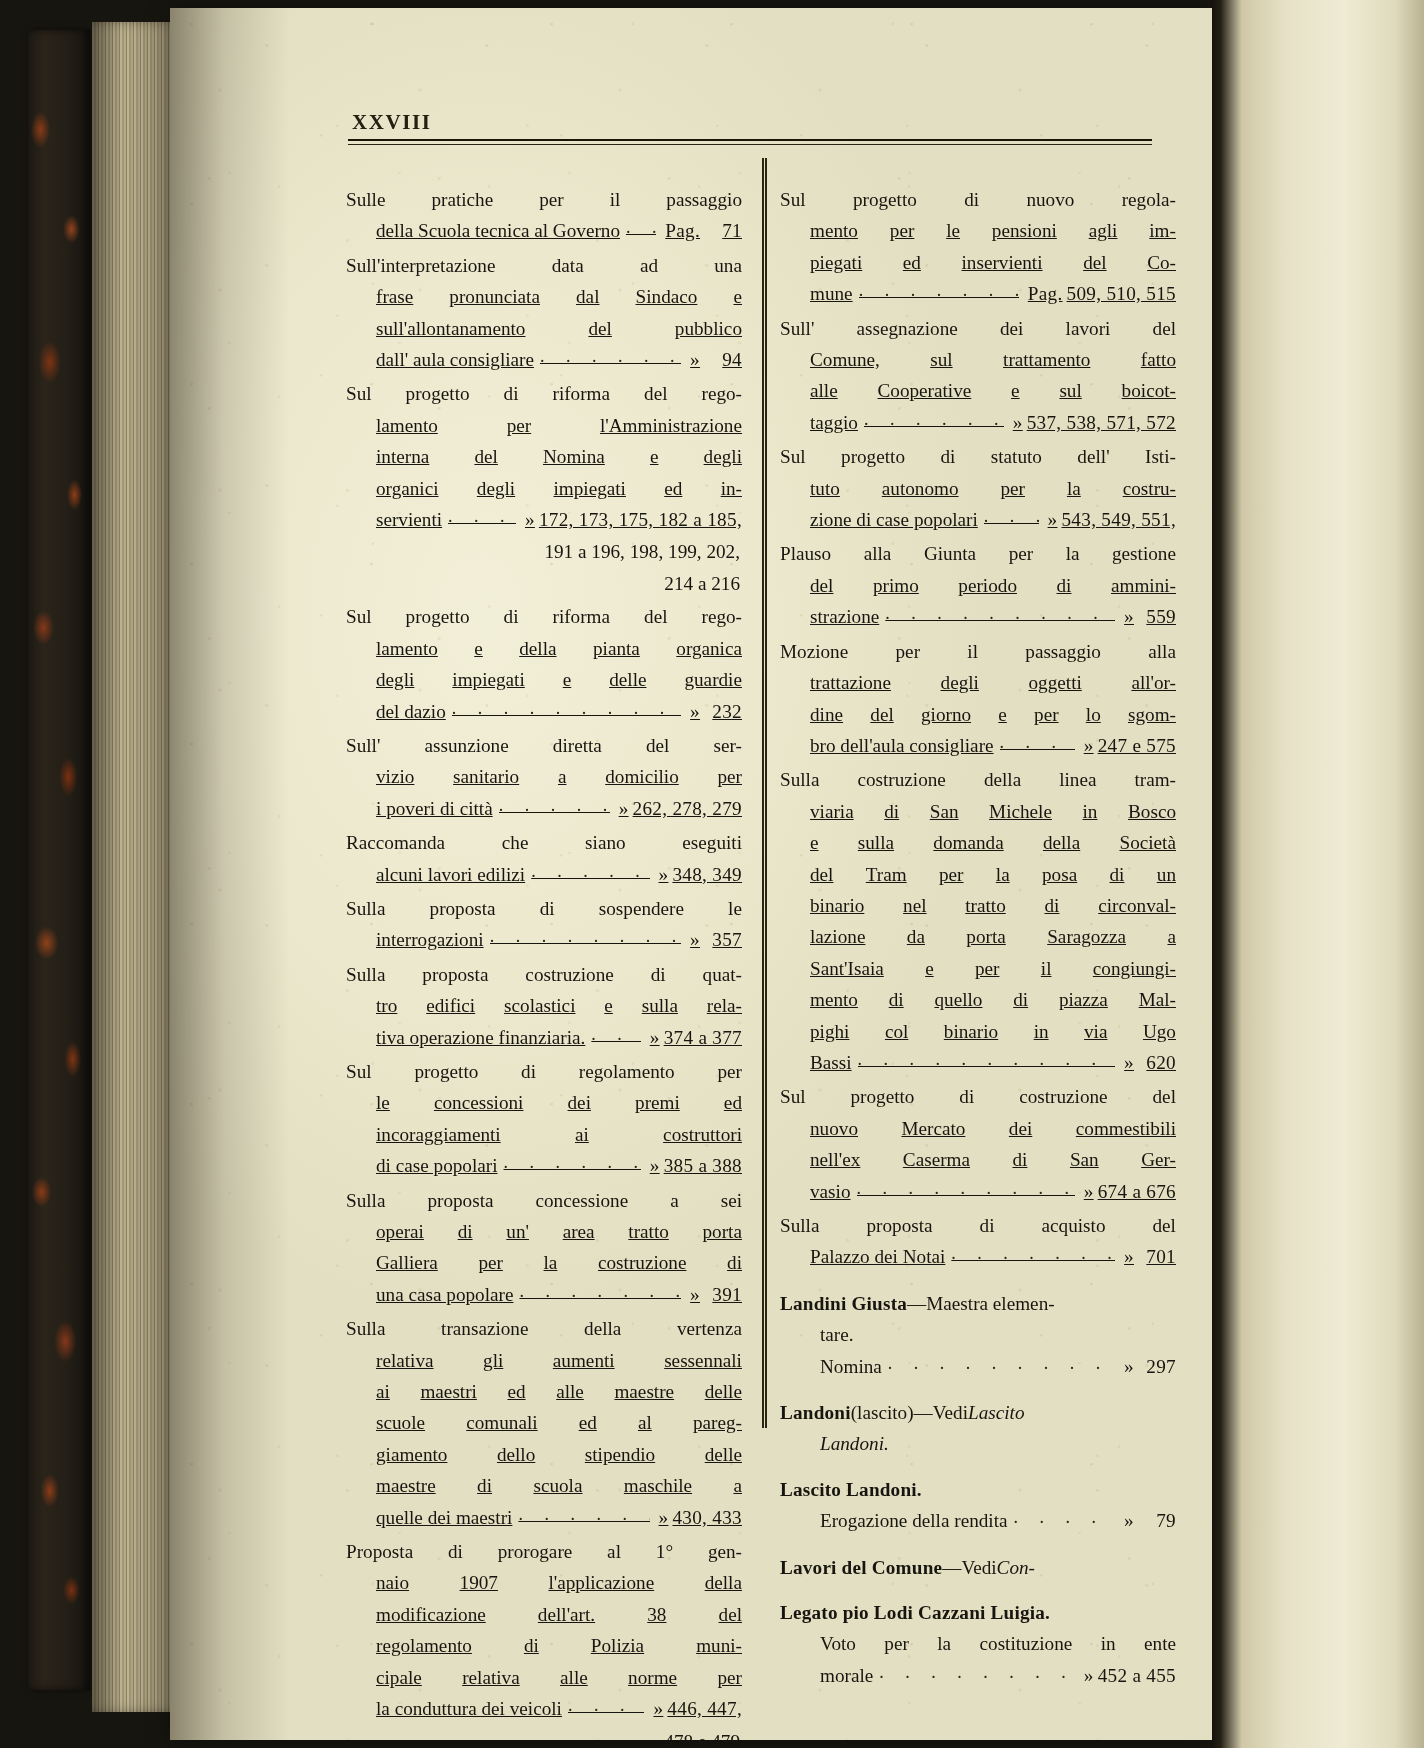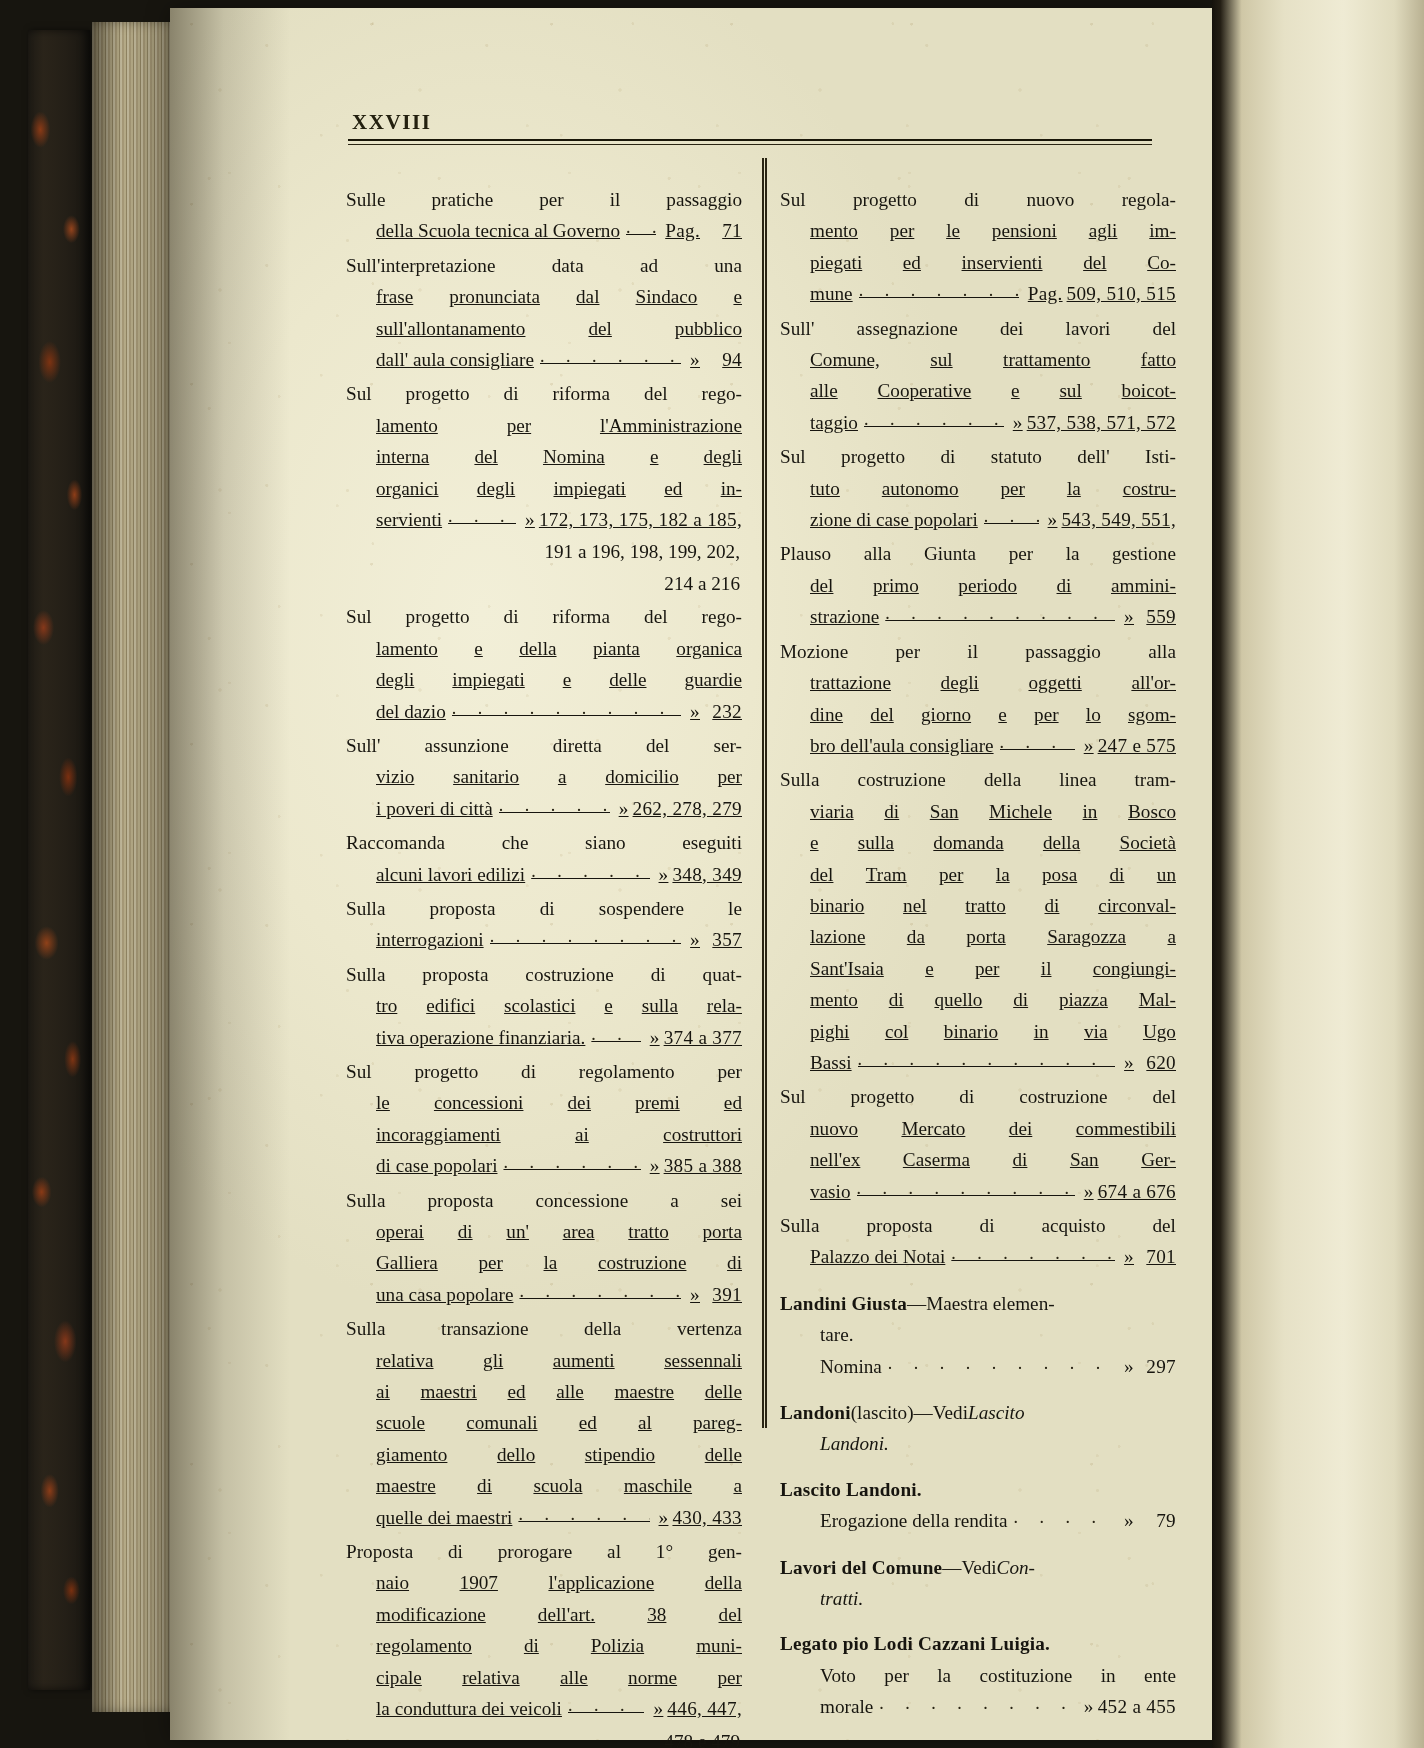--- a/index.html
+++ b/index.html
@@ -984,21 +984,20 @@
               <span class="pg pgwide">79</span>
             </div>
           </div>
           <div class="entry" style="margin-top: 14px;">
             <div class="ln">
               <span class="hd">Lavori del Comune</span>
               <span> — </span>
               <span>Vedi </span>
               <span class="it">Con-</span>
             </div>
-            <div class="ind3 it">tratti.</div>
           </div>
           <div class="entry" style="margin-top: 14px;">
             <div class="ln">
               <span class="hd">Legato pio Lodi Cazzani Luigia.</span>
             </div>
             <div class="ln j ind3">
               <span class="txt">
                 <i>Voto</i>
                 <i>per</i>
                 <i>la</i>

